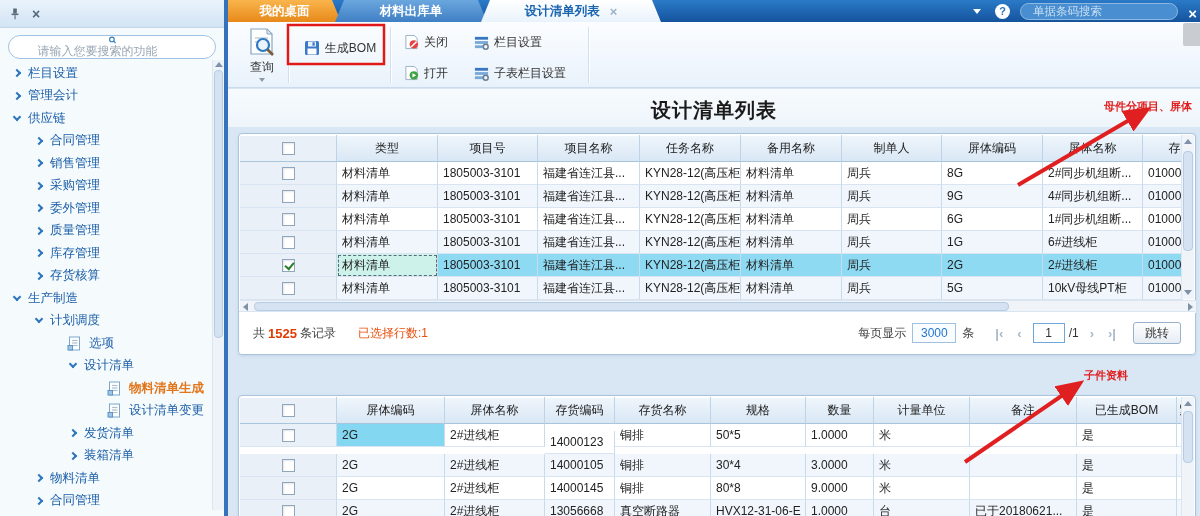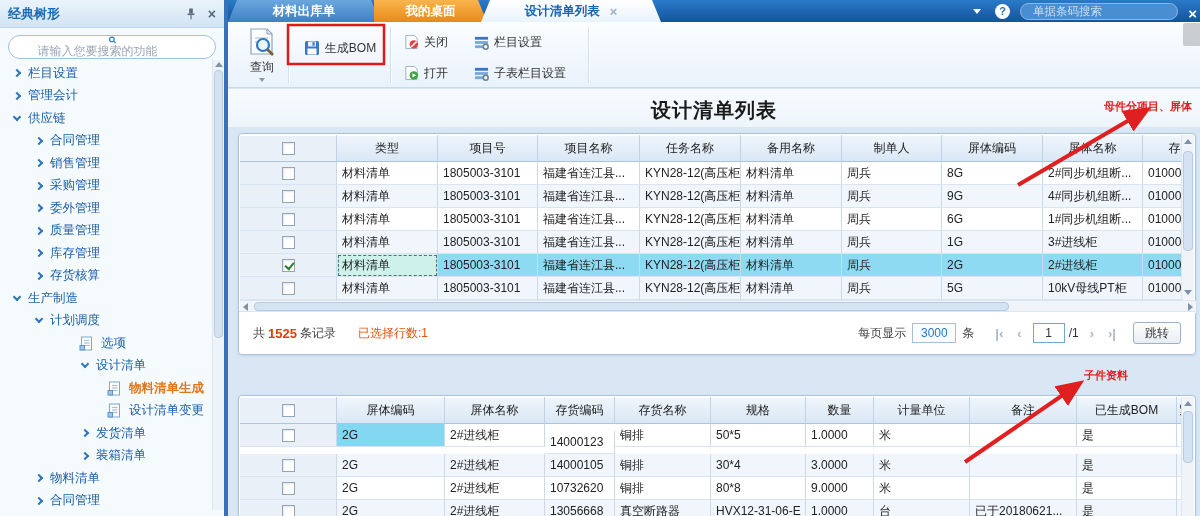--- a/index.html
+++ b/index.html
@@ -13,21 +13,21 @@
   .sb-title { color:#1e6ab3; font-weight:bold; font-size:13px; flex:1; }
   .sb-pin { width:14px; height:14px; margin-right:10px; cursor:pointer; }
   .sb-x { color:#55677a; font-size:14px; font-weight:bold; cursor:pointer; line-height:14px; }
   .sb-search { margin:7px 8px 4px 8px; height:24px; background:#fff; border:1px solid #9fc3e0; border-radius:12px; display:flex; align-items:center; padding:0 8px;flex-direction:column; }
   .sb-search input { border:none; outline:none; flex:1; font-size:12px; color:#666; background:transparent; margin-left:6px; }
   .sb-search input::placeholder { color:#9aa7b5; }
   .tree { position:absolute; top:62px; left:0; right:14px; }
   .titem { height:22.5px; display:flex; align-items:center; color:#1d5fa7; font-size:12.5px; cursor:pointer; white-space:nowrap; }
   .titem .tlabel { margin-left:8px; }
   .titem.tsel .tlabel { color:#e2761b; font-weight:bold; }
-  .lvl1 { padding-left:14px; } .lvl2 { padding-left:36px; } .lvl3 { padding-left:70px;margin-left:12px; } .lvl4 { padding-left:110px; }
+  .lvl1 { padding-left:14px; } .lvl2 { padding-left:36px; } .lvl3 { padding-left:70px; } .lvl4 { padding-left:110px; }
   .chev { display:inline-block; width:6px; height:6px; border-right:2px solid #2d76bd; border-bottom:2px solid #2d76bd; flex:none; }
   .chev.right { transform:rotate(-45deg); }
   .chev.down  { transform:rotate(45deg); margin-top:-3px; }
   .docic { width:14px; height:15px; flex:none; margin-left:-3px; }
   .sb-scroll { position:absolute; right:0; top:60px; width:12px; height:450px; background:#eef3f9; border-left:1px solid #dbe6f1; }
   .sb-scroll .up { position:absolute; top:2px; left:2px; width:0; height:0; border-left:4px solid transparent; border-right:4px solid transparent; border-bottom:5px solid #7d92a8; }
   .sb-scroll .thumb { position:absolute; top:10px; left:1px; width:9px; height:268px; background:#d4e2f1; border:1px solid #b5cce4; border-radius:4px; }
 
   
   .tabbar { position:absolute; left:228px; top:0; width:972px; height:22px; background:linear-gradient(#2a7ac8,#15539d); display:flex; align-items:stretch; z-index:4; }
@@ -107,21 +107,20 @@
   .note { position:absolute; color:#e02020; font-size:11px; font-weight:bold; z-index:40; white-space:nowrap; }
   .overlay { position:absolute; left:0; top:0; width:1200px; height:516px; z-index:39; pointer-events:none; }
 </style>
 </head>
 <body>
 
 <div class="app">
 
   <aside class="sidebar">
     <div class="sb-head">
-      <span class="sb-title">经典树形</span>
       <svg class="sb-pin" viewBox="0 0 14 14">
         <g fill="#5a6b7c">
             <rect x="5.2" y="1.5" width="3.6" height="5"></rect>
             <rect x="3.6" y="6.5" width="6.8" height="1.6"></rect>
             <rect x="6.5" y="8.1" width="1.1" height="4.2"></rect>
           </g>
       </svg>
       <span class="sb-x">×</span>
     </div>
     <div class="sb-search">
@@ -231,25 +230,25 @@
           <span class="tlabel">合同管理</span>
         </div>
       </div>
     <div class="sb-scroll">
       <div class="up"></div>
       <div class="thumb"></div>
     </div>
   </aside>
 
   <div class="tabbar">
+    <div class="tab t-orange">
+        <span>我的桌面</span>
+      </div>
     <div class="tab t-blue">
         <span>材料出库单</span>
-      </div>
-    <div class="tab t-orange">
-        <span>我的桌面</span>
       </div>
     <div class="tab t-active">
       <span>设计清单列表</span>
       <span class="tabx">×</span>
     </div>
     <div class="tb-right">
       <span class="caret"></span>
       <span class="helpic">?</span>
       <div class="tb-search">
         <svg width="12" height="12" viewBox="0 0 14 14">
@@ -396,21 +395,21 @@
           <div class="tc cbc" style="width: 97px;">
             <span class="cbx"></span>
           </div>
           <div class="tc" style="width: 101px;">材料清单</div>
           <div class="tc" style="width: 100px;">1805003-3101</div>
           <div class="tc" style="width: 102px;">福建省连江县...</div>
           <div class="tc" style="width: 101px;">KYN28-12(高压柜)</div>
           <div class="tc" style="width: 101px;">材料清单</div>
           <div class="tc" style="width: 100px;">周兵</div>
           <div class="tc" style="width: 101px;">1G</div>
-          <div class="tc" style="width: 100px;">3#进线柜</div>
+          <div class="tc" style="width: 100px;">6#进线柜</div>
           <div class="tc" style="width: 100px;">010008</div>
         </div>
         <div class="trow rsel">
           <div class="tc cbc" style="width: 97px;">
             <span class="cbx on"></span>
           </div>
           <div class="tc fc1" style="width: 101px;">材料清单</div>
           <div class="tc" style="width: 100px;">1805003-3101</div>
           <div class="tc" style="width: 102px;">福建省连江县...</div>
           <div class="tc" style="width: 101px;">KYN28-12(高压柜)</div>
@@ -512,21 +511,21 @@
           <div class="tc" style="width: 107px;"></div>
           <div class="tc" style="width: 100px;">是</div>
           <div class="tc" style="width: 14px;"></div>
         </div>
         <div class="trow">
           <div class="tc cbc" style="width: 97px;">
             <span class="cbx"></span>
           </div>
           <div class="tc" style="width: 108px;">2G</div>
           <div class="tc" style="width: 100px;">2#进线柜</div>
-          <div class="tc" style="width: 70px;">10732620</div>
+          <div class="tc" style="width: 70px;">14000145</div>
           <div class="tc" style="width: 96px;">铜排</div>
           <div class="tc" style="width: 95px;">80*8</div>
           <div class="tc" style="width: 68px;">9.0000</div>
           <div class="tc" style="width: 96px;">米</div>
           <div class="tc" style="width: 107px;"></div>
           <div class="tc" style="width: 100px;">是</div>
           <div class="tc" style="width: 14px;"></div>
         </div>
         <div class="trow ralt">
           <div class="tc cbc" style="width: 97px;">

